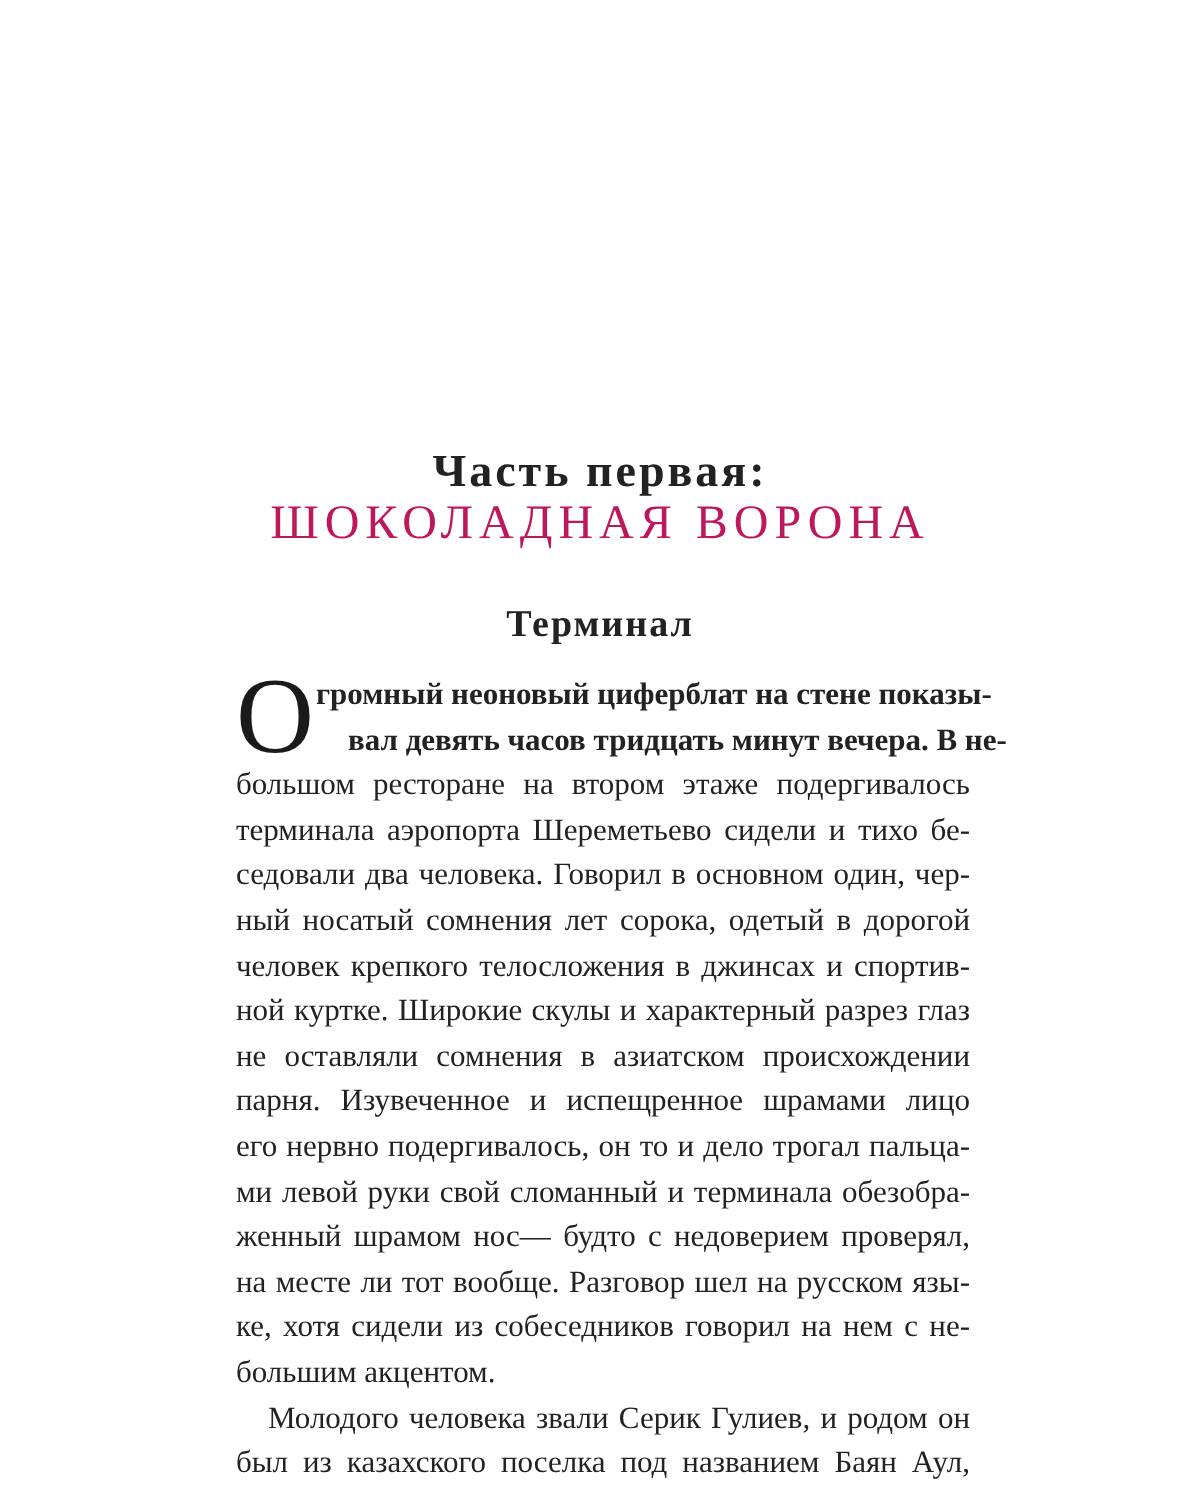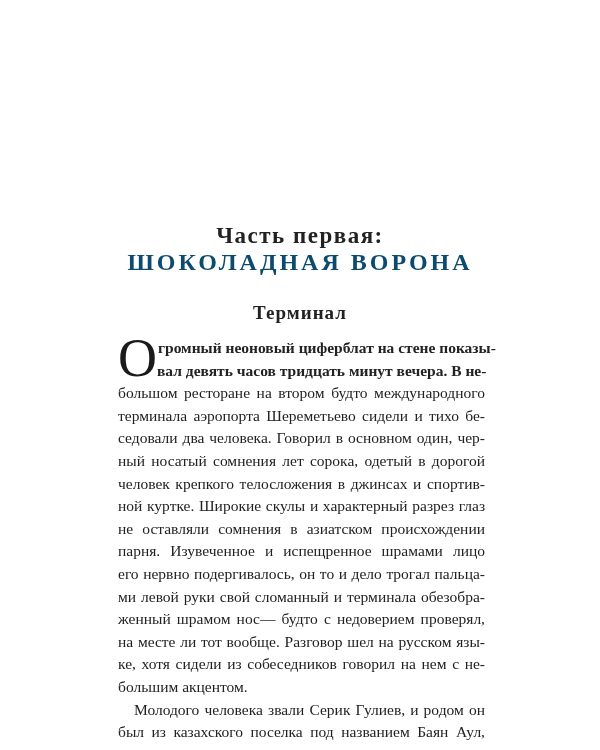--- a/index.html
+++ b/index.html
@@ -30,24 +30,24 @@
       letter-spacing: 1.5px;
       line-height: 28px;
       color: #222;
     }
     .part-name {
       position: absolute;
       left: 0; width: 600px;
       top: 247px;
       text-align: center;
       font-size: 24px;
-      font-weight: bold;
+      font-weight: normal;
       letter-spacing: 3px;
       line-height: 30px;
-      color: #0c4a6e;
+      color: #be185d;
     }
     .chapter-title {
       position: absolute;
       left: 0; width: 600px;
       top: 301px;
       text-align: center;
       font-size: 19px;
       font-weight: bold;
       letter-spacing: 1px;
       line-height: 24px;
@@ -96,24 +96,24 @@
 
   <div class="part-title">Часть первая:</div>
   <div class="part-name">ШОКОЛАДНАЯ ВОРОНА</div>
   <div class="chapter-title">Терминал</div>
 
   <div class="dropcap">О</div>
 
   <div class="body-text">
     <div class="drop-lines">
       <span class="line" style="margin-left:40px">громный неоновый циферблат на стене показы-</span>
-      <span class="line" style="margin-left:39px">вал девять часов тридцать минут вечера. В не-</span>
+      <span class="line" style="margin-left:56px">вал девять часов тридцать минут вечера. В не-</span>
     </div>
     <div class="paragraph">
-      <span class="line">большом ресторане на втором будто международного</span>
+      <span class="line">большом ресторане на втором этаже подергивалось</span>
       <span class="line">терминала аэропорта Шереметьево сидели и тихо бе-</span>
       <span class="line">седовали два человека. Говорил в основном один, чер-</span>
       <span class="line">ный носатый сомнения лет сорока, одетый в дорогой</span>
       <span class="line">человек крепкого телосложения в джинсах и спортив-</span>
       <span class="line">ной куртке. Широкие скулы и характерный разрез глаз</span>
       <span class="line">не оставляли сомнения в азиатском происхождении</span>
       <span class="line">парня. Изувеченное и испещренное шрамами лицо</span>
       <span class="line">его нервно подергивалось, он то и дело трогал пальца-</span>
       <span class="line">ми левой руки свой сломанный и терминала обезобра-</span>
       <span class="line">женный шрамом нос— будто с недоверием проверял,</span>

